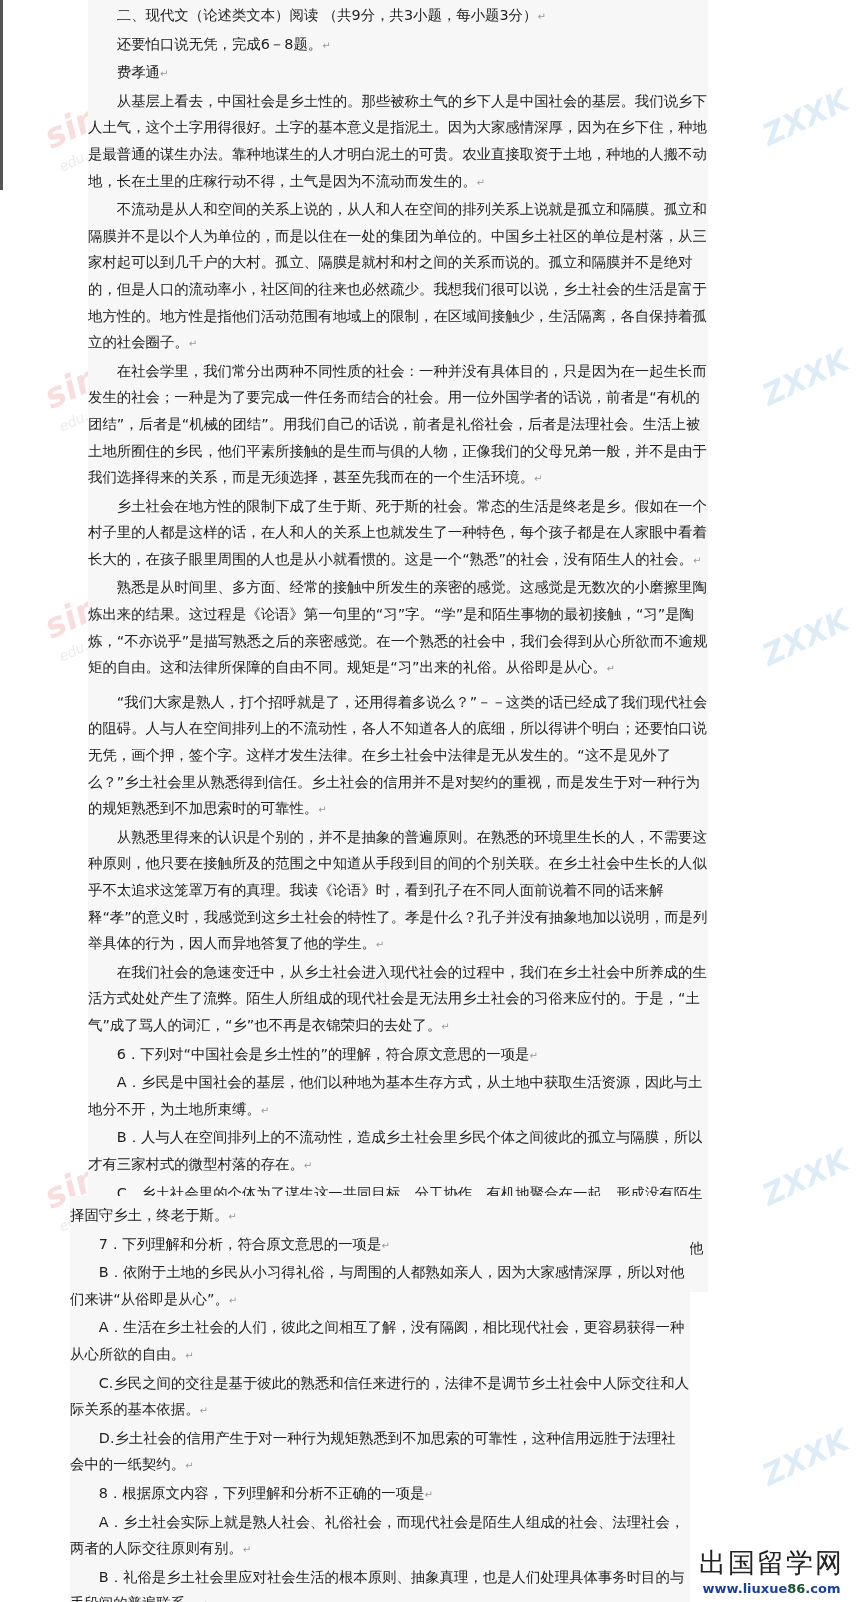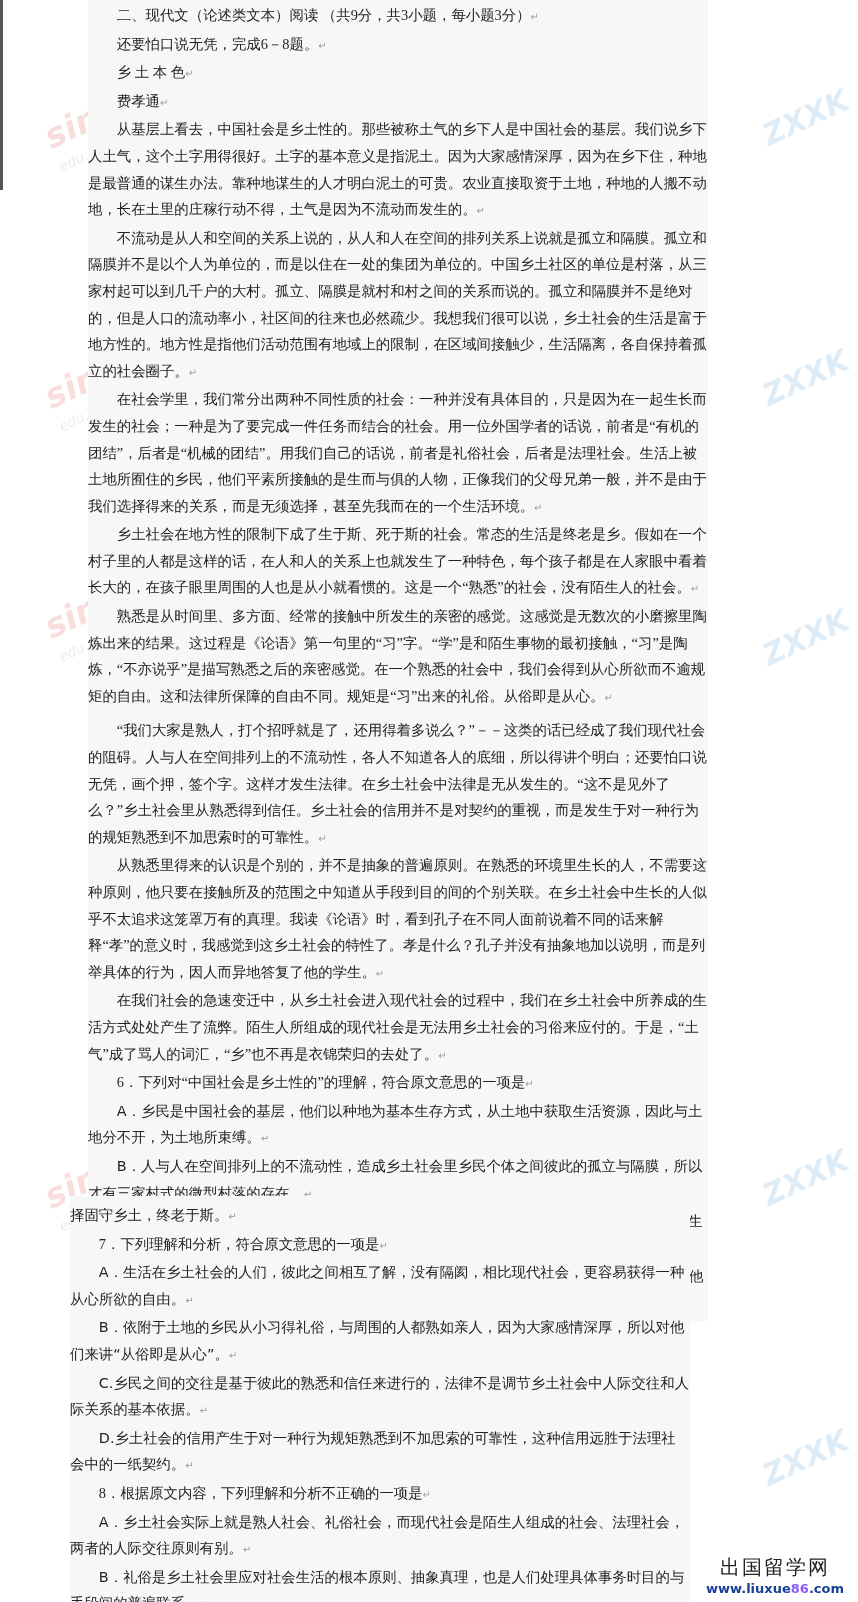--- a/index.html
+++ b/index.html
@@ -13,29 +13,29 @@
     position:absolute; left:0; top:0; width:3px; height:190px; background:#555;
   }
   .wm { position:absolute; pointer-events:none; font-weight:bold; font-style:italic; opacity:0.16; white-space:nowrap; transform:rotate(-25deg); }
   .wm-sina { color:#d83030; font-size:34px; }
   .wm-sina small { font-size:14px; color:#888; display:block; font-weight:normal; }
   .wm-zxxk { color:#3a8fd8; font-size:30px; }
   .block {
     position:absolute; background:#f7f7f7; font-size:14.4px; line-height:26.6px;
   }
   .block p { margin:0; }
-  .indent { text-indent:2em;font-family:Liberation Serif, serif; }
+  .indent { text-indent:2em; }
   .opt { text-indent:2em; }
   .ret { color:#999; font-size:10px; }
   .logo {
     position:absolute; right:14px; bottom:6px; text-align:center;
   }
-  .logo .l1 { font-size:20px; color:#222; letter-spacing:2px; font-family:Liberation Sans, sans-serif; }
+  .logo .l1 { font-size:27px; color:#222; letter-spacing:2px; font-family:Liberation Sans, sans-serif; }
   .logo .l2 { font-size:13px; color:#1a3f9a; font-weight:bold; }
-  .logo .l2 .red { color:#8b5cf6; }
+  .logo .l2 .red { color:#14532d; }
 </style>
 </head>
 <body>
 
 <div class="leftbar"></div>
 
 <div class="wm wm-sina" style="left:40px;top:70px;"><span>sina新浪教育</span><small>edu.sina.com.cn</small></div>
 <div class="wm wm-zxxk" style="left:270px;top:90px;">ZXXK</div>
 <div class="wm wm-sina" style="left:500px;top:70px;"><span>sina新浪教育</span><small>edu.sina.com.cn</small></div>
 <div class="wm wm-zxxk" style="left:760px;top:100px;">ZXXK</div>
@@ -45,43 +45,42 @@
 <div class="wm wm-zxxk" style="left:760px;top:620px;">ZXXK</div>
 <div class="wm wm-sina" style="left:500px;top:880px;"><span>sina新浪教育</span><small>edu.sina.com.cn</small></div>
 <div class="wm wm-sina" style="left:40px;top:1130px;"><span>sina新浪教育</span><small>edu.sina.com.cn</small></div>
 <div class="wm wm-sina" style="left:500px;top:1290px;"><span>sina新浪教育</span><small>edu.sina.com.cn</small></div>
 <div class="wm wm-zxxk" style="left:760px;top:1160px;">ZXXK</div>
 <div class="wm wm-zxxk" style="left:760px;top:1440px;">ZXXK</div>
 
 <div class="block" style="left:88px;top:0;width:620px;">
   <p class="indent" style="padding-top:2px;"><span>二、现代文（论述类文本）阅读 （共9分，共3小题，每小题3分）</span><span class="ret">↵</span></p>
   <p class="indent"><span>还要怕口说无凭，完成6－8题。</span><span class="ret">↵</span></p>
-  <p class="indent"><span>乡 土 本 色</span><span class="ret">↵</span></p>
   <p class="indent"><span>费孝通</span><span class="ret">↵</span></p>
   <p class="indent"><span>从基层上看去，中国社会是乡土性的。那些被称土气的乡下人是中国社会的基层。我们说乡下人土气，这个土字用得很好。土字的基本意义是指泥土。因为大家感情深厚，因为在乡下住，种地是最普通的谋生办法。靠种地谋生的人才明白泥土的可贵。农业直接取资于土地，种地的人搬不动地，长在土里的庄稼行动不得，土气是因为不流动而发生的。</span><span class="ret">↵</span></p>
   <p class="indent"><span>不流动是从人和空间的关系上说的，从人和人在空间的排列关系上说就是孤立和隔膜。孤立和隔膜并不是以个人为单位的，而是以住在一处的集团为单位的。中国乡土社区的单位是村落，从三家村起可以到几千户的大村。孤立、隔膜是就村和村之间的关系而说的。孤立和隔膜并不是绝对的，但是人口的流动率小，社区间的往来也必然疏少。我想我们很可以说，乡土社会的生活是富于地方性的。地方性是指他们活动范围有地域上的限制，在区域间接触少，生活隔离，各自保持着孤立的社会圈子。</span><span class="ret">↵</span></p>
   <p class="indent"><span>在社会学里，我们常分出两种不同性质的社会：一种并没有具体目的，只是因为在一起生长而发生的社会；一种是为了要完成一件任务而结合的社会。用一位外国学者的话说，前者是“有机的团结”，后者是“机械的团结”。用我们自己的话说，前者是礼俗社会，后者是法理社会。生活上被土地所囿住的乡民，他们平素所接触的是生而与俱的人物，正像我们的父母兄弟一般，并不是由于我们选择得来的关系，而是无须选择，甚至先我而在的一个生活环境。</span><span class="ret">↵</span></p>
   <p class="indent"><span>乡土社会在地方性的限制下成了生于斯、死于斯的社会。常态的生活是终老是乡。假如在一个村子里的人都是这样的话，在人和人的关系上也就发生了一种特色，每个孩子都是在人家眼中看着长大的，在孩子眼里周围的人也是从小就看惯的。这是一个“熟悉”的社会，没有陌生人的社会。</span><span class="ret">↵</span></p>
   <p class="indent"><span>熟悉是从时间里、多方面、经常的接触中所发生的亲密的感觉。这感觉是无数次的小磨擦里陶炼出来的结果。这过程是《论语》第一句里的“习”字。“学”是和陌生事物的最初接触，“习”是陶炼，“不亦说乎”是描写熟悉之后的亲密感觉。在一个熟悉的社会中，我们会得到从心所欲而不逾规矩的自由。这和法律所保障的自由不同。规矩是“习”出来的礼俗。从俗即是从心。</span><span class="ret">↵</span></p>
   <p class="indent" style="margin-top:6px;"><span>“我们大家是熟人，打个招呼就是了，还用得着多说么？”－－这类的话已经成了我们现代社会的阻碍。人与人在空间排列上的不流动性，各人不知道各人的底细，所以得讲个明白；还要怕口说无凭，画个押，签个字。这样才发生法律。在乡土社会中法律是无从发生的。“这不是见外了么？”乡土社会里从熟悉得到信任。乡土社会的信用并不是对契约的重视，而是发生于对一种行为的规矩熟悉到不加思索时的可靠性。</span><span class="ret">↵</span></p>
   <p class="indent"><span>从熟悉里得来的认识是个别的，并不是抽象的普遍原则。在熟悉的环境里生长的人，不需要这种原则，他只要在接触所及的范围之中知道从手段到目的间的个别关联。在乡土社会中生长的人似乎不太追求这笼罩万有的真理。我读《论语》时，看到孔子在不同人面前说着不同的话来解释“孝”的意义时，我感觉到这乡土社会的特性了。孝是什么？孔子并没有抽象地加以说明，而是列举具体的行为，因人而异地答复了他的学生。</span><span class="ret">↵</span></p>
   <p class="indent"><span>在我们社会的急速变迁中，从乡土社会进入现代社会的过程中，我们在乡土社会中所养成的生活方式处处产生了流弊。陌生人所组成的现代社会是无法用乡土社会的习俗来应付的。于是，“土气”成了骂人的词汇，“乡”也不再是衣锦荣归的去处了。</span><span class="ret">↵</span></p>
 
   <p class="indent"><span>6．下列对“中国社会是乡土性的”的理解，符合原文意思的一项是</span><span class="ret">↵</span></p>
   <p class="opt"><span>A．乡民是中国社会的基层，他们以种地为基本生存方式，从土地中获取生活资源，因此与土地分不开，为土地所束缚。</span><span class="ret">↵</span></p>
   <p class="opt"><span>B．人与人在空间排列上的不流动性，造成乡土社会里乡民个体之间彼此的孤立与隔膜，所以才有三家村式的微型村落的存在。</span><span class="ret">↵</span></p>
   <p class="opt"><span>C．乡土社会里的个体为了谋生这一共同目标，分工协作，有机地聚合在一起，形成没有陌生人的“熟人”社会。</span><span class="ret">↵</span></p>
   <p class="opt" style="padding-bottom:4px;"><span>D．无论是生活的环境还是所接触的人物，对乡民而言都是生而与俱，再熟悉不过的，于是他们选</span></p>
 </div>
 
 <div class="block" style="left:70px;top:1196px;width:620px;height:470px;">
   <p style="padding-top:6px;"><span>择固守乡土，终老于斯。</span><span class="ret">↵</span></p>
   <p class="indent"><span>7．下列理解和分析，符合原文意思的一项是</span><span class="ret">↵</span></p>
+  <p class="opt"><span>B．依附于土地的乡民从小习得礼俗，与周围的人都熟如亲人，因为大家感情深厚，所以对他们来讲“从俗即是从心”。</span><span class="ret">↵</span></p>
   <p class="opt"><span>A．生活在乡土社会的人们，彼此之间相互了解，没有隔阂，相比现代社会，更容易获得一种从心所欲的自由。</span><span class="ret">↵</span></p>
-  <p class="opt"><span>B．依附于土地的乡民从小习得礼俗，与周围的人都熟如亲人，因为大家感情深厚，所以对他们来讲“从俗即是从心”。</span><span class="ret">↵</span></p>
   <p class="opt"><span>C.乡民之间的交往是基于彼此的熟悉和信任来进行的，法律不是调节乡土社会中人际交往和人际关系的基本依据。</span><span class="ret">↵</span></p>
   <p class="opt"><span>D.乡土社会的信用产生于对一种行为规矩熟悉到不加思索的可靠性，这种信用远胜于法理社会中的一纸契约。</span><span class="ret">↵</span></p>
   <p class="indent"><span>8．根据原文内容，下列理解和分析不正确的一项是</span><span class="ret">↵</span></p>
   <p class="opt"><span>A．乡土社会实际上就是熟人社会、礼俗社会，而现代社会是陌生人组成的社会、法理社会，两者的人际交往原则有别。</span><span class="ret">↵</span></p>
   <p class="opt"><span>B．礼俗是乡土社会里应对社会生活的根本原则、抽象真理，也是人们处理具体事务时目的与手段间的普遍联系。</span><span class="ret">↵</span></p>
   <p class="opt"><span>C．乡土社会中，人们从熟悉里获得的认识是个别的。《论语》中孔子因人而异地解释“孝”，能让我们体会到这种特性。</span><span class="ret">↵</span></p>
 
 </div>
 
 <div class="logo">

